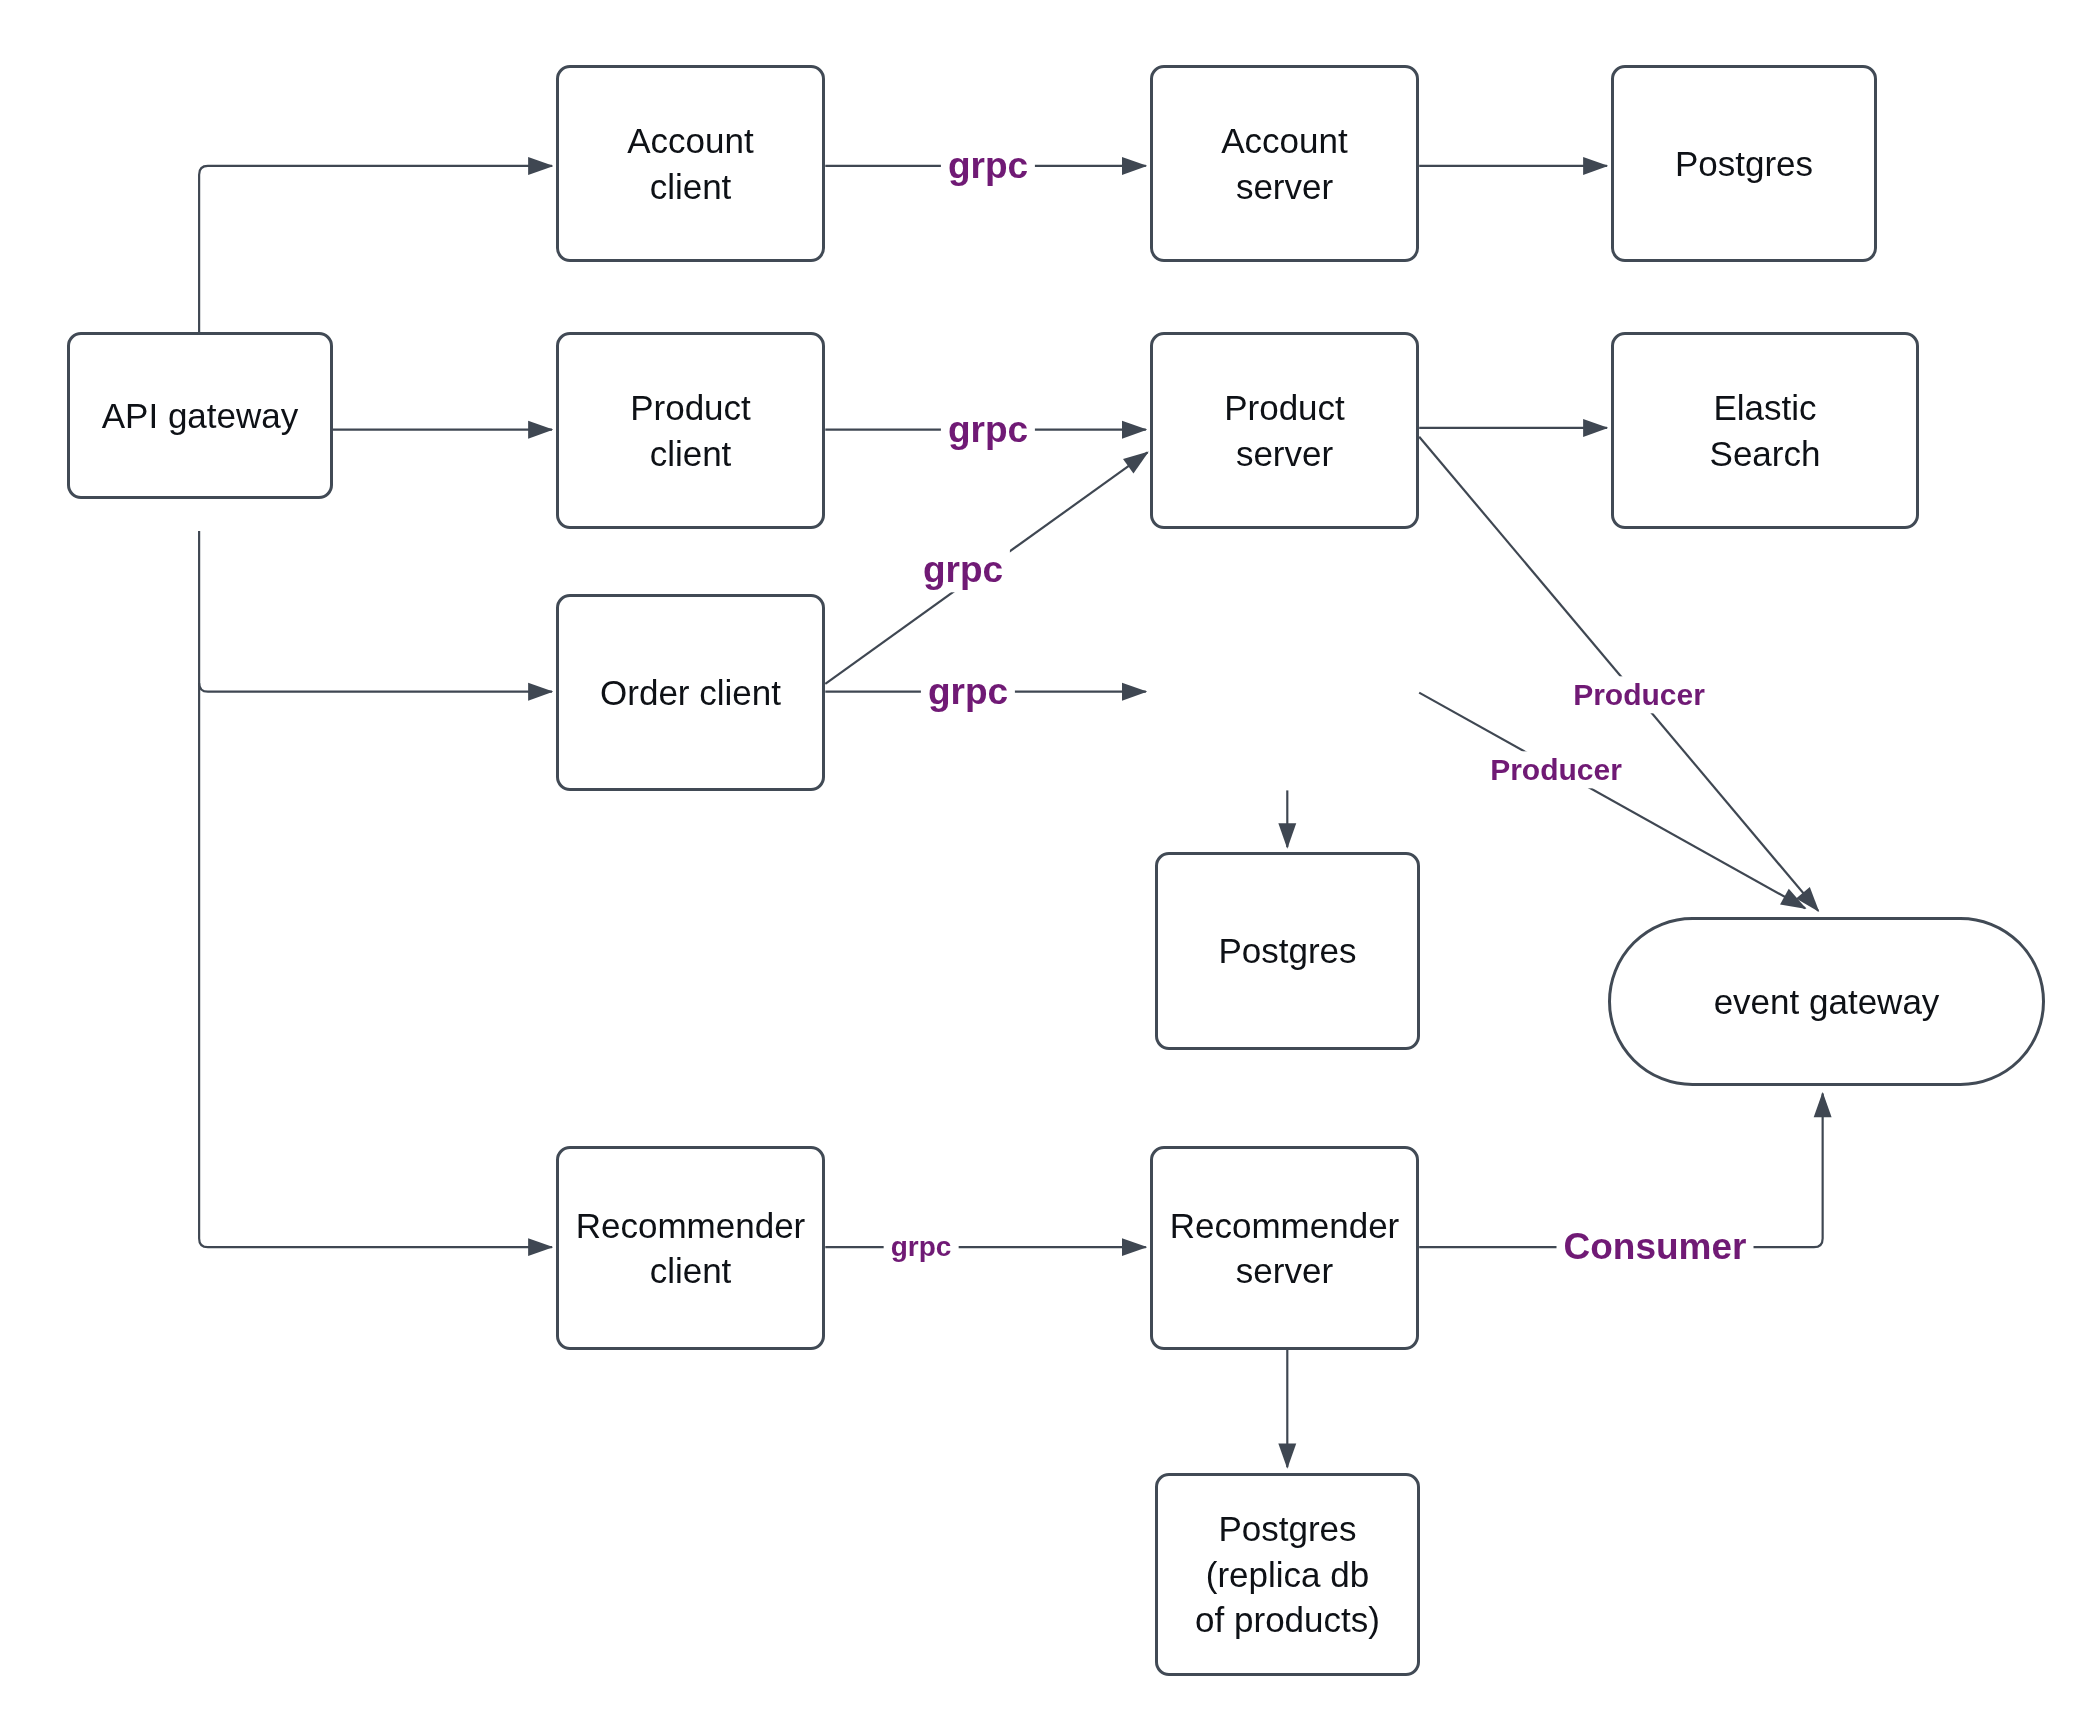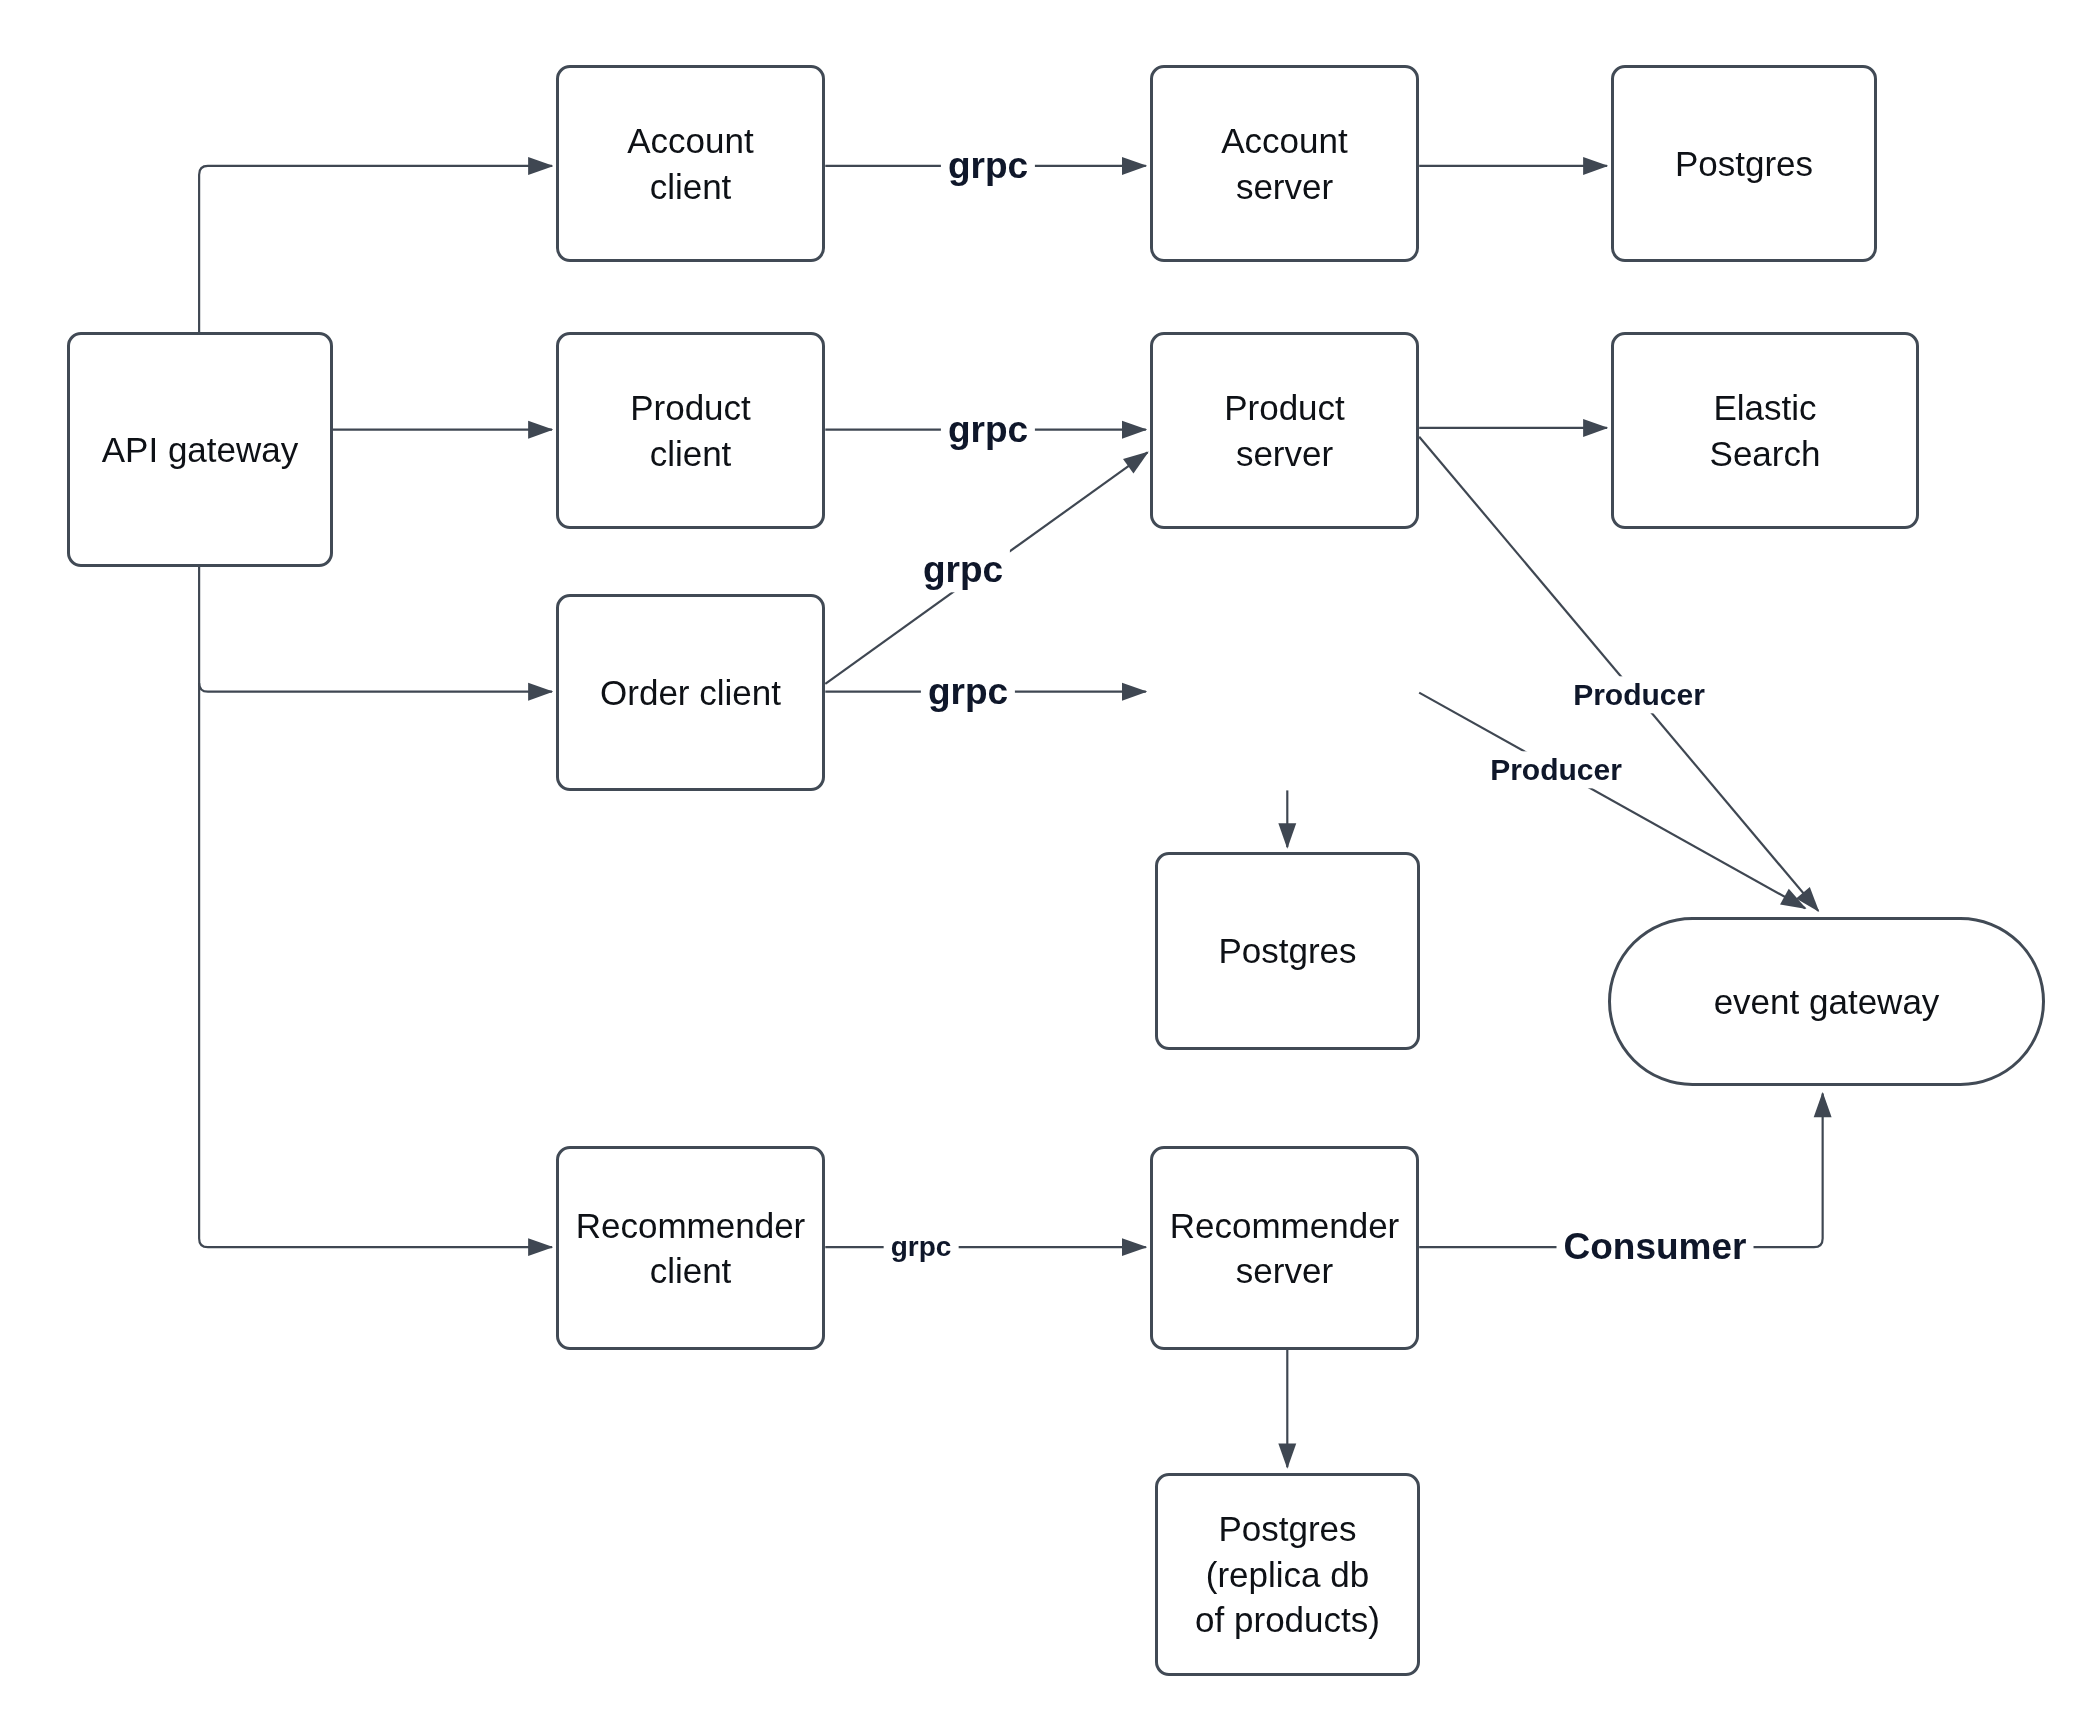--- a/index.html
+++ b/index.html
@@ -26,42 +26,42 @@
     border:3.5px solid #414a55;
     border-radius:14px;
     color:#0e1116;
     font-size:35px;
     line-height:1.3;
     white-space:pre-line;
     box-sizing:border-box;
   }
   .pill{border-radius:85px;}
   
-  .n-api{left:67px;top:332px;width:266px;height:235px;}
+  .n-api{left:67px;top:332px;width:266px;height:167px;}
   .n-account-client{left:556px;top:65px;width:269px;height:197px;}
   .n-account-server{left:1150px;top:65px;width:269px;height:197px;}
   .n-postgres-account{left:1611px;top:65px;width:266px;height:197px;}
   .n-product-client{left:556px;top:332px;width:269px;height:197px;}
   .n-product-server{left:1150px;top:332px;width:269px;height:197px;}
   .n-elastic{left:1611px;top:332px;width:308px;height:197px;}
   .n-order-client{left:556px;top:594px;width:269px;height:197px;}
   .n-order-server{left:1150px;top:594px;width:269px;height:197px;}
   .n-postgres-order{left:1155px;top:852px;width:265px;height:198px;}
   .n-pipeline{left:1608px;top:917px;width:437px;height:169px;}
   .n-rec-client{left:556px;top:1146px;width:269px;height:204px;}
   .n-rec-server{left:1150px;top:1146px;width:269px;height:204px;}
   .n-postgres-replica{left:1155px;top:1473px;width:265px;height:203px;}
   
   .elabel{
     position:absolute;
     transform:translate(-50%,-50%);
     background:#ffffff;
     padding:1.7px 7px;
     font-weight:700;
-    color:#0f172a;
+    color:#701a75;
     white-space:nowrap;
   }
   .l-grpc-account{left:988px;top:166px;font-size:37px;}
   .l-grpc-product{left:988px;top:430px;font-size:37px;}
   .l-grpc-diag{left:963px;top:570px;font-size:37px;}
   .l-grpc-order{left:968px;top:692px;font-size:37px;}
   .l-grpc-rec{left:921px;top:1247px;font-size:28px;}
   .l-producer-product{left:1639px;top:695px;font-size:30px;}
   .l-producer-order{left:1556px;top:770px;font-size:30px;}
   .l-consumer{left:1655px;top:1247px;font-size:37px;}

